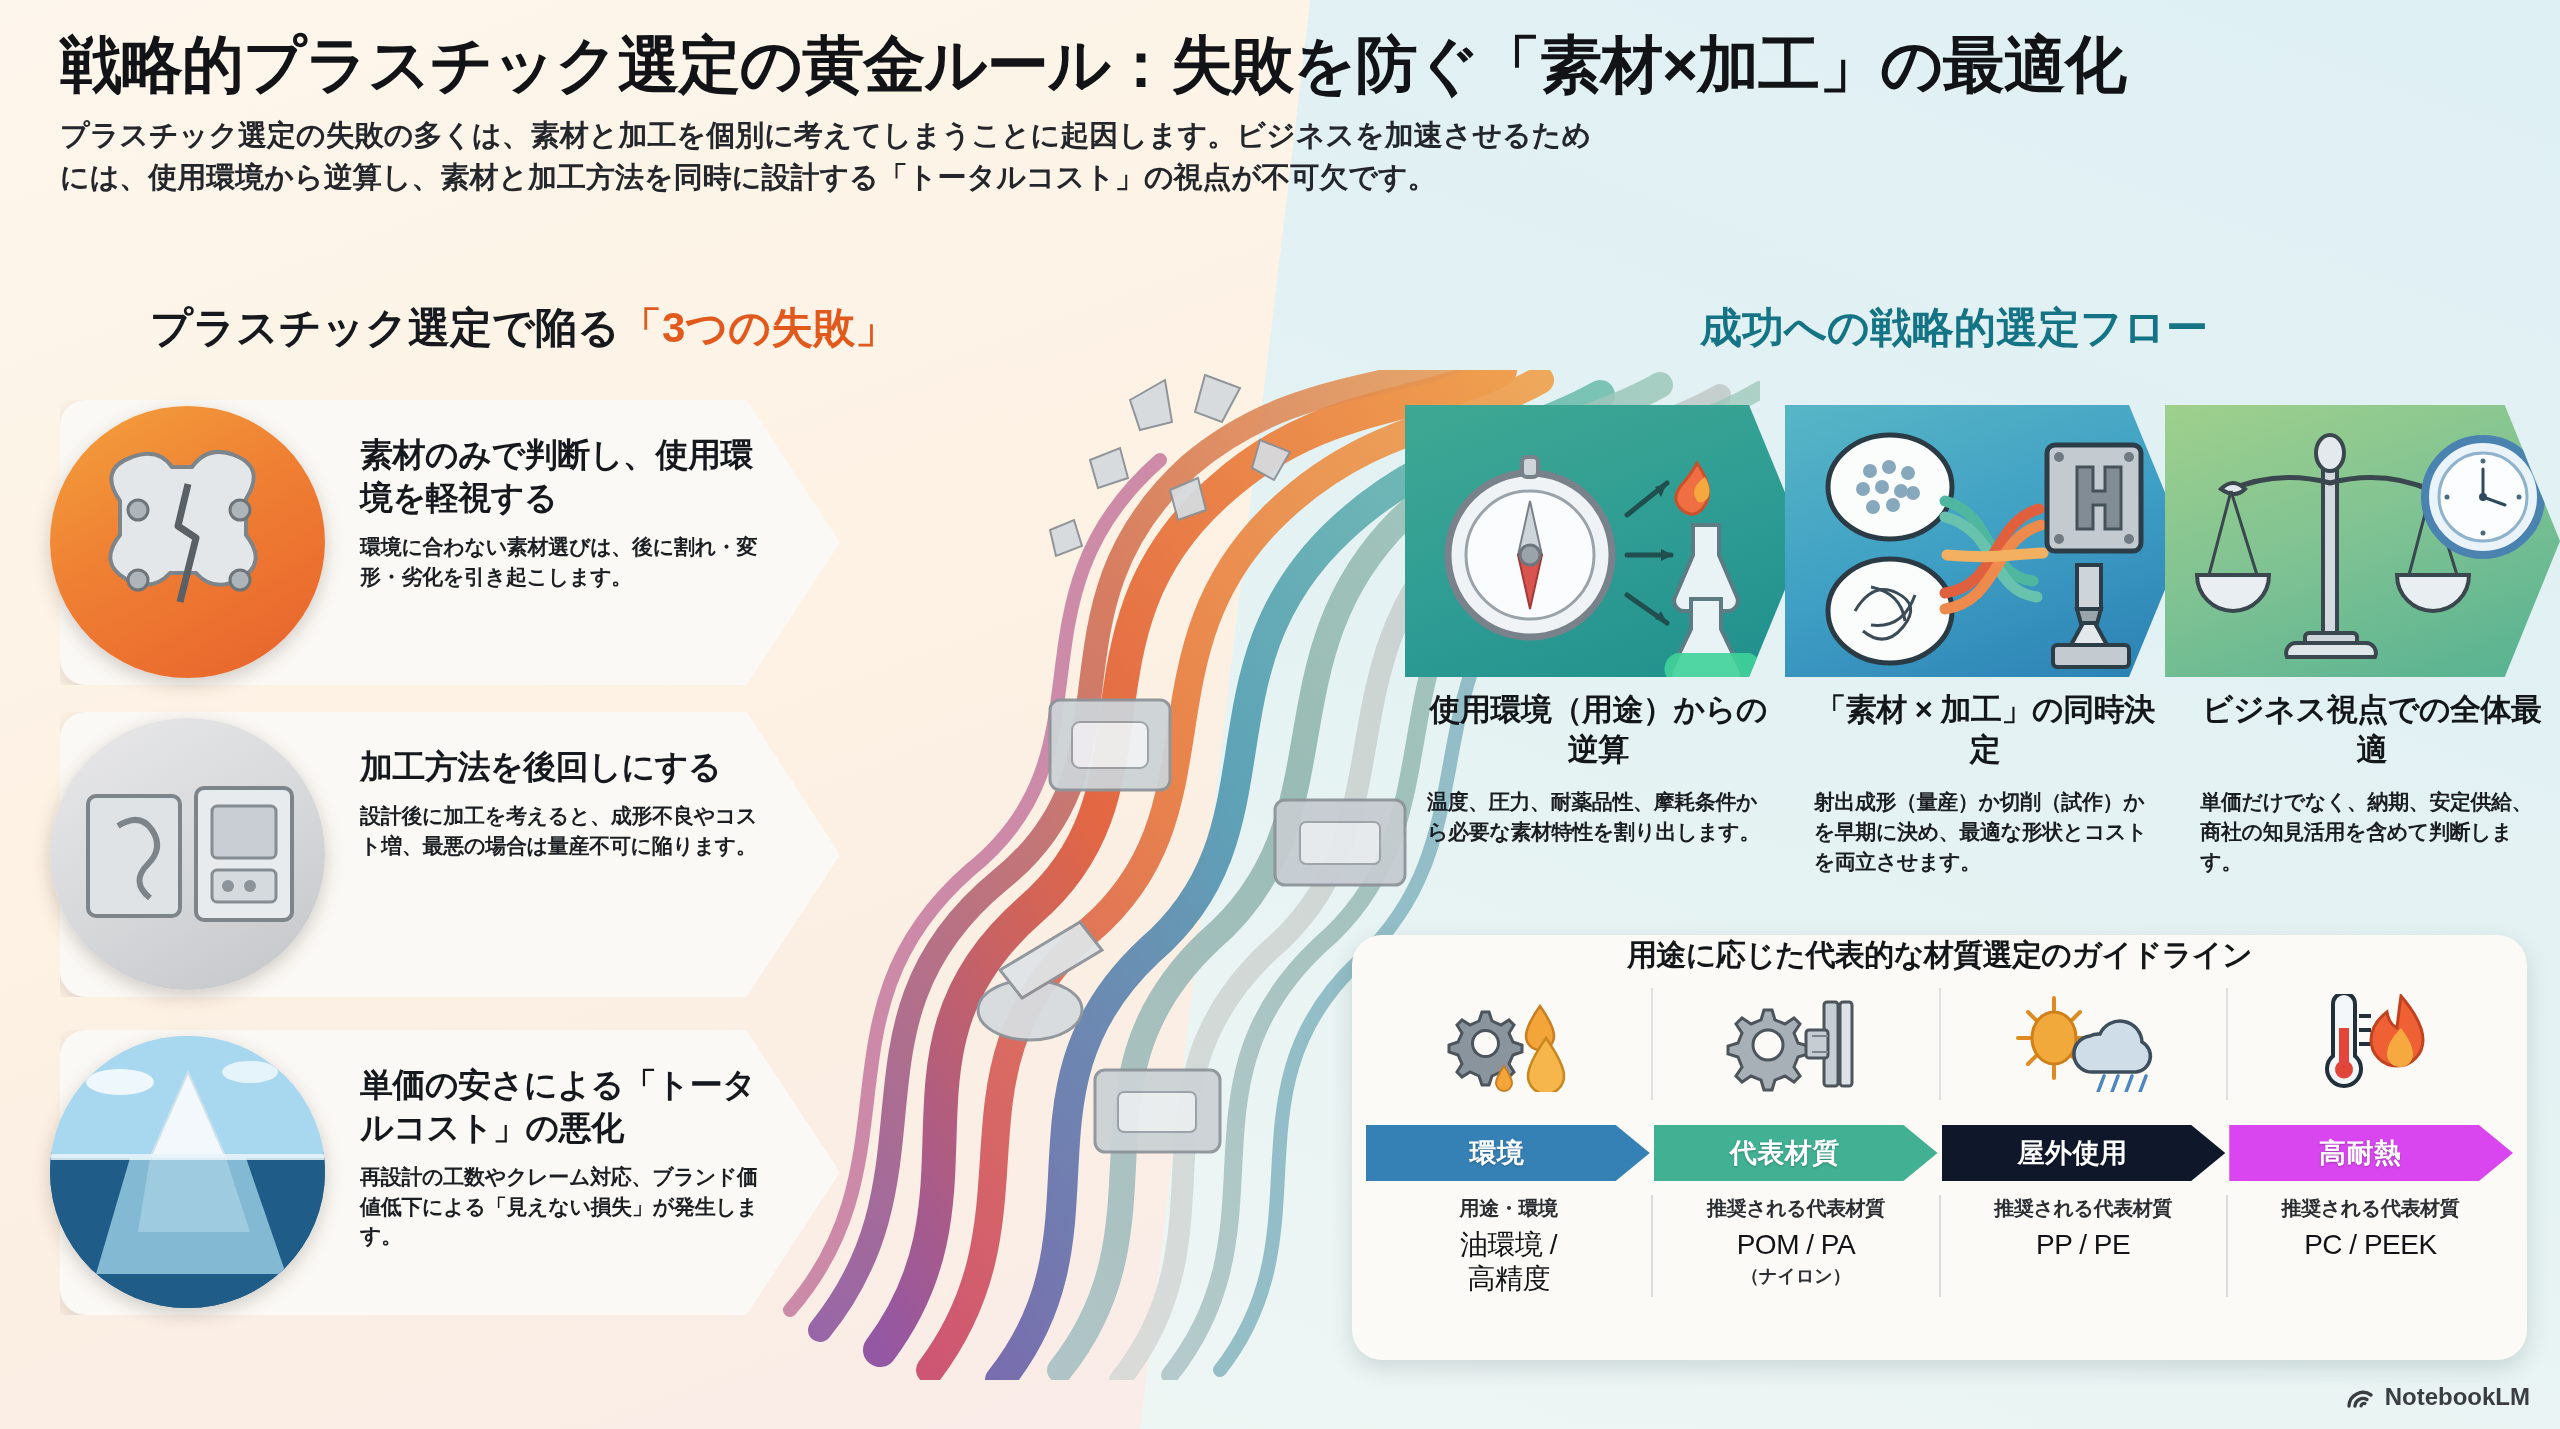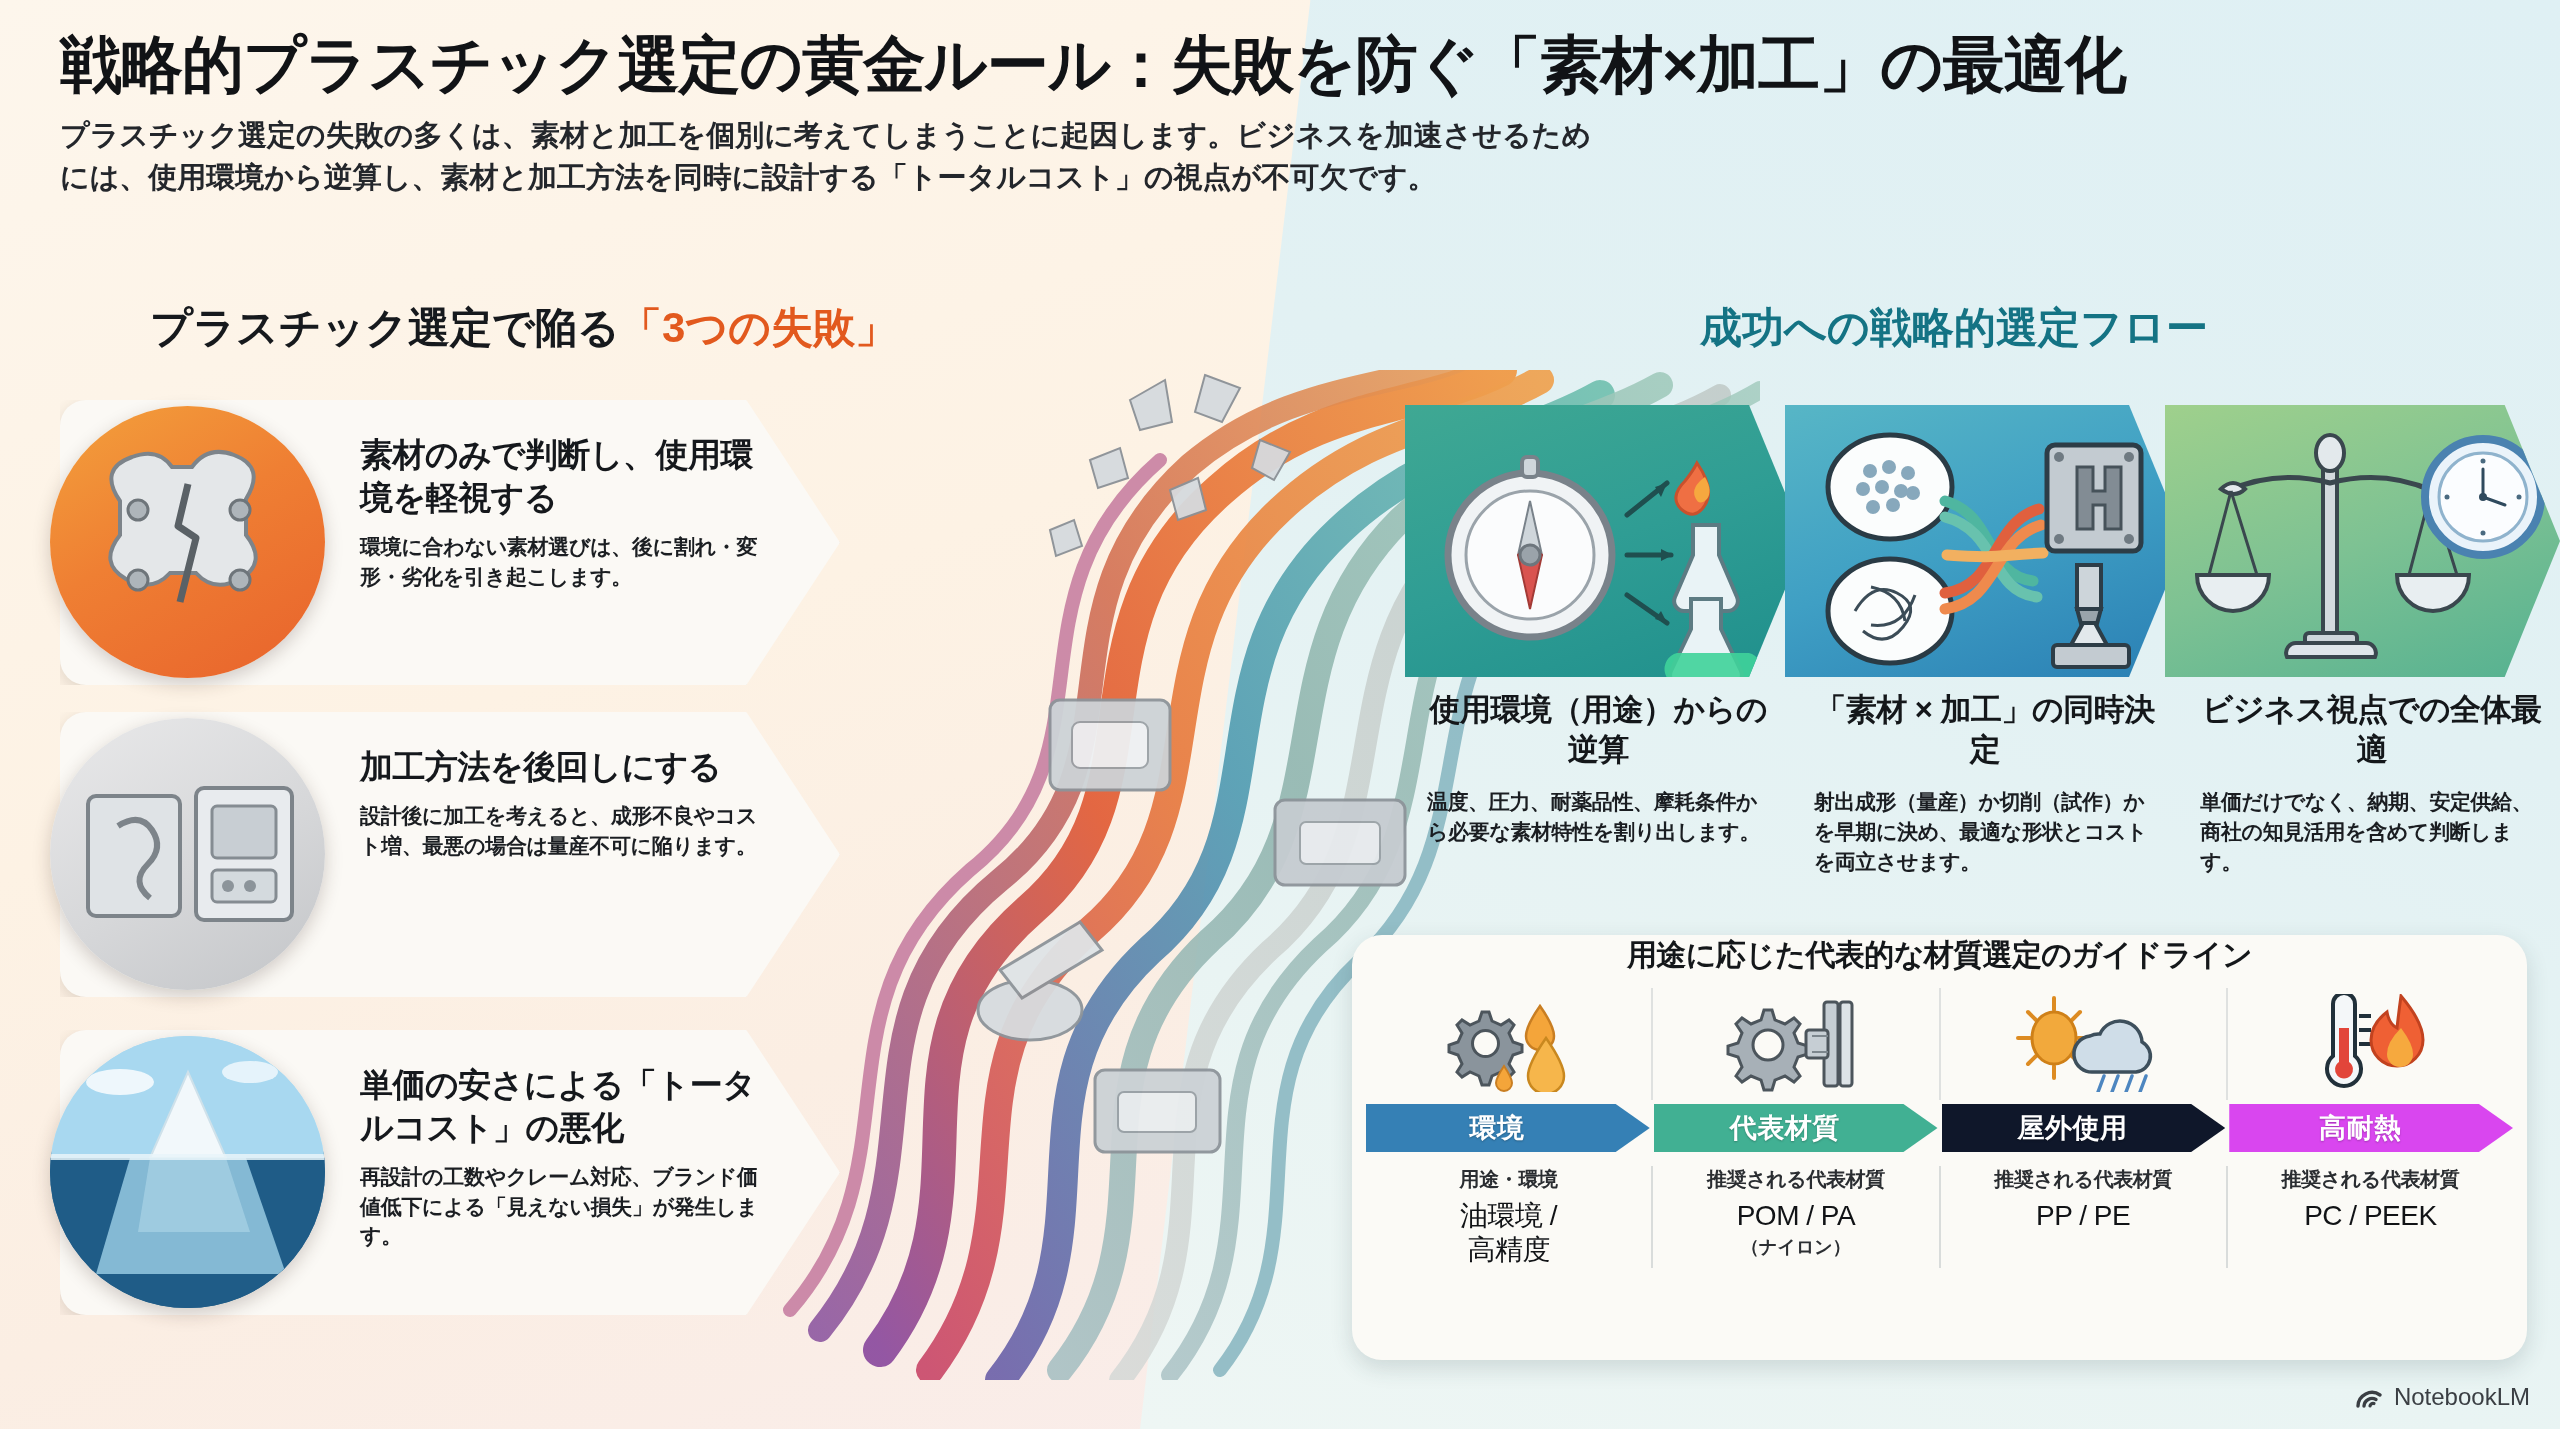--- a/index.html
+++ b/index.html
@@ -124,42 +124,43 @@
   }
   .g-icons { display: flex; margin-top: 12px; padding: 0 14px; height: 112px; }
   .g-icon-cell {
     flex: 1; display: flex; align-items: center; justify-content: center;
     border-right: 2px solid #dfe1e0;
   }
   .g-icon-cell:last-child { border-right: none; }
 
   .g-bars { display: flex; padding: 0 14px; margin-top: 4px; gap: 4px; }
   .g-bar {
-    flex: 1; height: 48px; position: relative;
+    flex: 1; height: 56px; position: relative;
     display: flex; align-items: center; justify-content: center;
     clip-path: polygon(0 0, 88% 0, 100% 50%, 88% 100%, 0 100%);
     color: #ffffff; font-size: 27px; font-weight: 700; letter-spacing: .5px;
     text-shadow: 0 1px 2px rgba(0,0,0,.25);
     padding-right: 22px;
+    margin-top: 21px;
   }
 
   .g-cells { display: flex; padding: 0 14px; margin-top: 14px; }
   .g-cell {
     flex: 1; text-align: center; border-right: 2px solid #d9dcdb; padding: 0 10px;
   }
   .g-cell:last-child { border-right: none; }
   .g-cell .label { font-size: 20px; font-weight: 700; color: #2a2d31; letter-spacing: -.4px; }
   .g-cell .value { font-size: 28px; font-weight: 400; color: #111316; margin-top: 6px; line-height: 1.2; letter-spacing: -.5px; }
   .g-cell .note  { font-size: 18px; font-weight: 700; color: #2c2f33; margin-top: 2px; }
 
   
   #watermark {
     position: absolute; right: 30px; bottom: 18px; z-index: 60;
     display: flex; align-items: center; gap: 10px;
-    font-size: 24px; font-weight: 400; color: #3a3e43;
+    font-size: 24px; font-weight: 700; color: #3a3e43;
   }
 </style>
 </head>
 <body>
 
 <div id="canvas">
 
   <div id="bg-left"></div>
   <div id="bg-right"></div>
 

